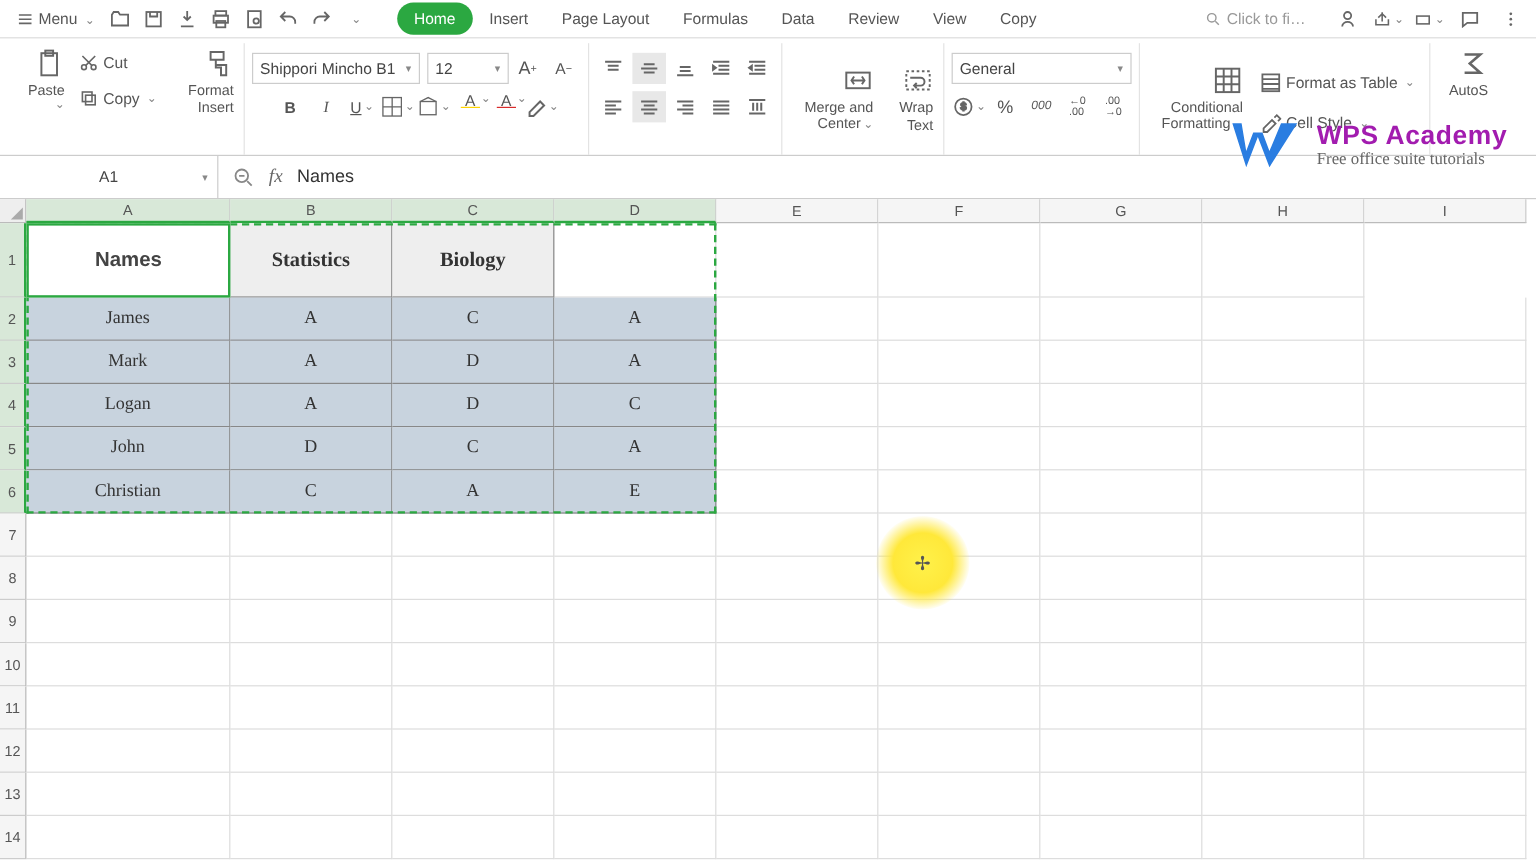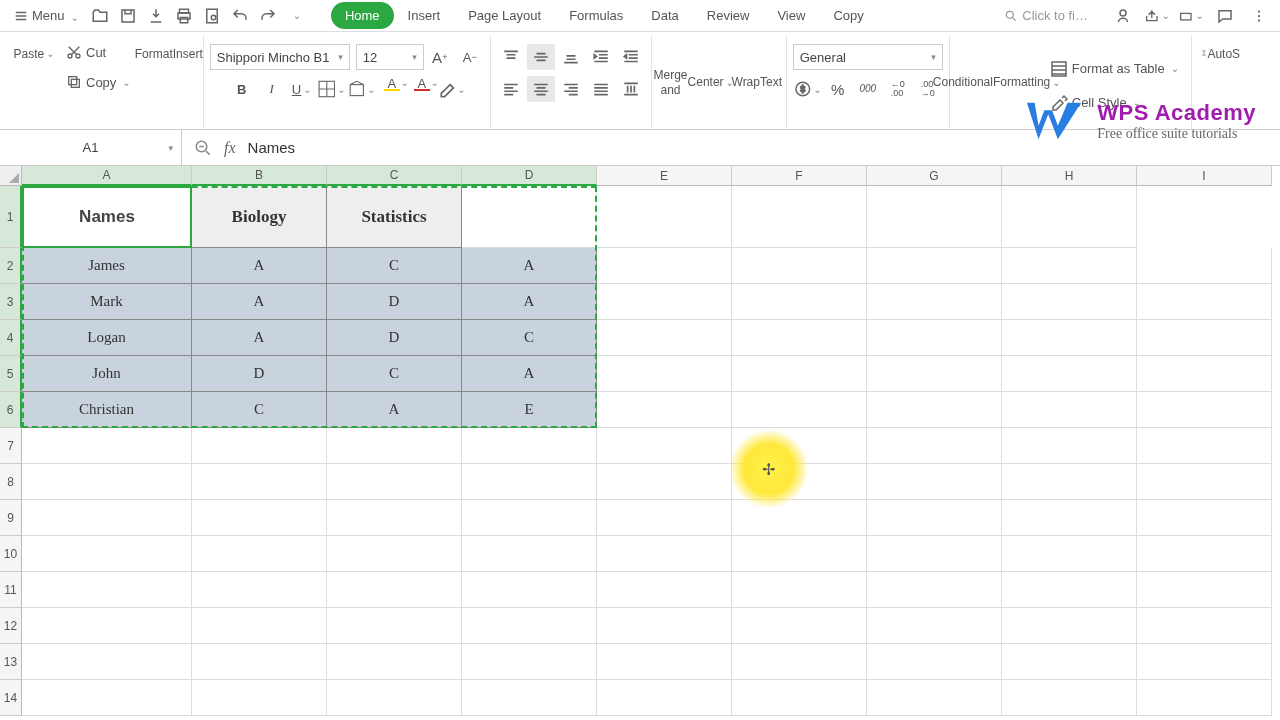--- a/index.html
+++ b/index.html
@@ -16,21 +16,21 @@
 .tab.active { background: #2ba841; color: #fff; font-weight: 500; }
 .search-box { display: flex; align-items: center; gap: 4px; margin-left: auto; color: #999; padding: 4px 8px; }
 .search-box svg { width: 14px; height: 14px; }
 .right-icons { display: flex; align-items: center; gap: 8px; margin-left: 12px; }
 
 
 .ribbon { display: flex; align-items: stretch; height: 98px; border-bottom: 1px solid #ccc; padding: 4px 6px 0 6px; }
 .rgroup { display: flex; flex-direction: column; align-items: center; justify-content: flex-start; padding: 0 6px; border-right: 1px solid #e3e3e3; }
 .rgroup:last-child { border-right: none; }
 .rgroup .row { display: flex; align-items: center; gap: 2px; }
-.big-btn { display: flex; flex-direction: row; align-items: center; justify-content: center; width: 44px; padding: 4px 2px; cursor: pointer; color: #555; font-size: 12px; line-height: 1.2; text-align: center; }
+.big-btn { display: flex; flex-direction: column; align-items: flex-end; justify-content: center; width: 44px; padding: 4px 2px; cursor: pointer; color: #555; font-size: 12px; line-height: 1.2; text-align: center; }
 .big-btn svg { width: 26px; height: 26px; margin-bottom: 2px; }
 .small-btn { display: flex; align-items: center; justify-content: center; width: 28px; height: 26px; cursor: pointer; color: #555; }
 .small-btn svg { width: 18px; height: 18px; }
 .label-btn { display: flex; align-items: center; gap: 4px; padding: 4px 6px; cursor: pointer; color: #555; font-size: 13px; }
 .font-select { display: flex; align-items: center; border: 1px solid #ccc; height: 26px; padding: 0 6px; font-size: 13px; width: 140px; justify-content: space-between; cursor: pointer; }
 .size-select { display: flex; align-items: center; border: 1px solid #ccc; height: 26px; padding: 0 6px; font-size: 13px; width: 68px; justify-content: space-between; cursor: pointer; margin-left: 4px; }
 .num-select { display: flex; align-items: center; border: 1px solid #ccc; height: 26px; padding: 0 6px; font-size: 13px; width: 150px; justify-content: space-between; cursor: pointer; }
 .caret { font-size: 9px; color: #888; }
 .color-strip { height: 3px; width: 16px; margin-top: -2px; }
 .stack-btn { display:flex; flex-direction:column; align-items:center; cursor:pointer; }
@@ -450,22 +450,22 @@
       <div class="row-h">9</div>
       <div class="row-h">10</div>
       <div class="row-h">11</div>
       <div class="row-h">12</div>
       <div class="row-h">13</div>
       <div class="row-h">14</div>
     </div>
   <div class="cells" id="cells">
       <div class="cell-row">
         <div class="cell dt-header" style="width: 170px; height: 62px;">Names</div>
+        <div class="cell dt-header" style="width: 135px; height: 62px;">Statistics</div>
         <div class="cell dt-header" style="width: 135px; height: 62px;">Biology</div>
-        <div class="cell dt-header" style="width: 135px; height: 62px;">Statistics</div>
         <div class="cell" style="width: 135px; height: 62px;"></div>
         <div class="cell" style="width: 135px; height: 62px;"></div>
         <div class="cell" style="width: 135px; height: 62px;"></div>
         <div class="cell" style="width: 135px; height: 62px;"></div>
         <div class="cell" style="width: 135px; height: 62px;"></div>
       </div>
       <div class="cell-row">
         <div class="cell dt-cell" style="width: 170px;">James</div>
         <div class="cell dt-cell" style="width: 135px;">A</div>
         <div class="cell dt-cell" style="width: 135px;">C</div>

